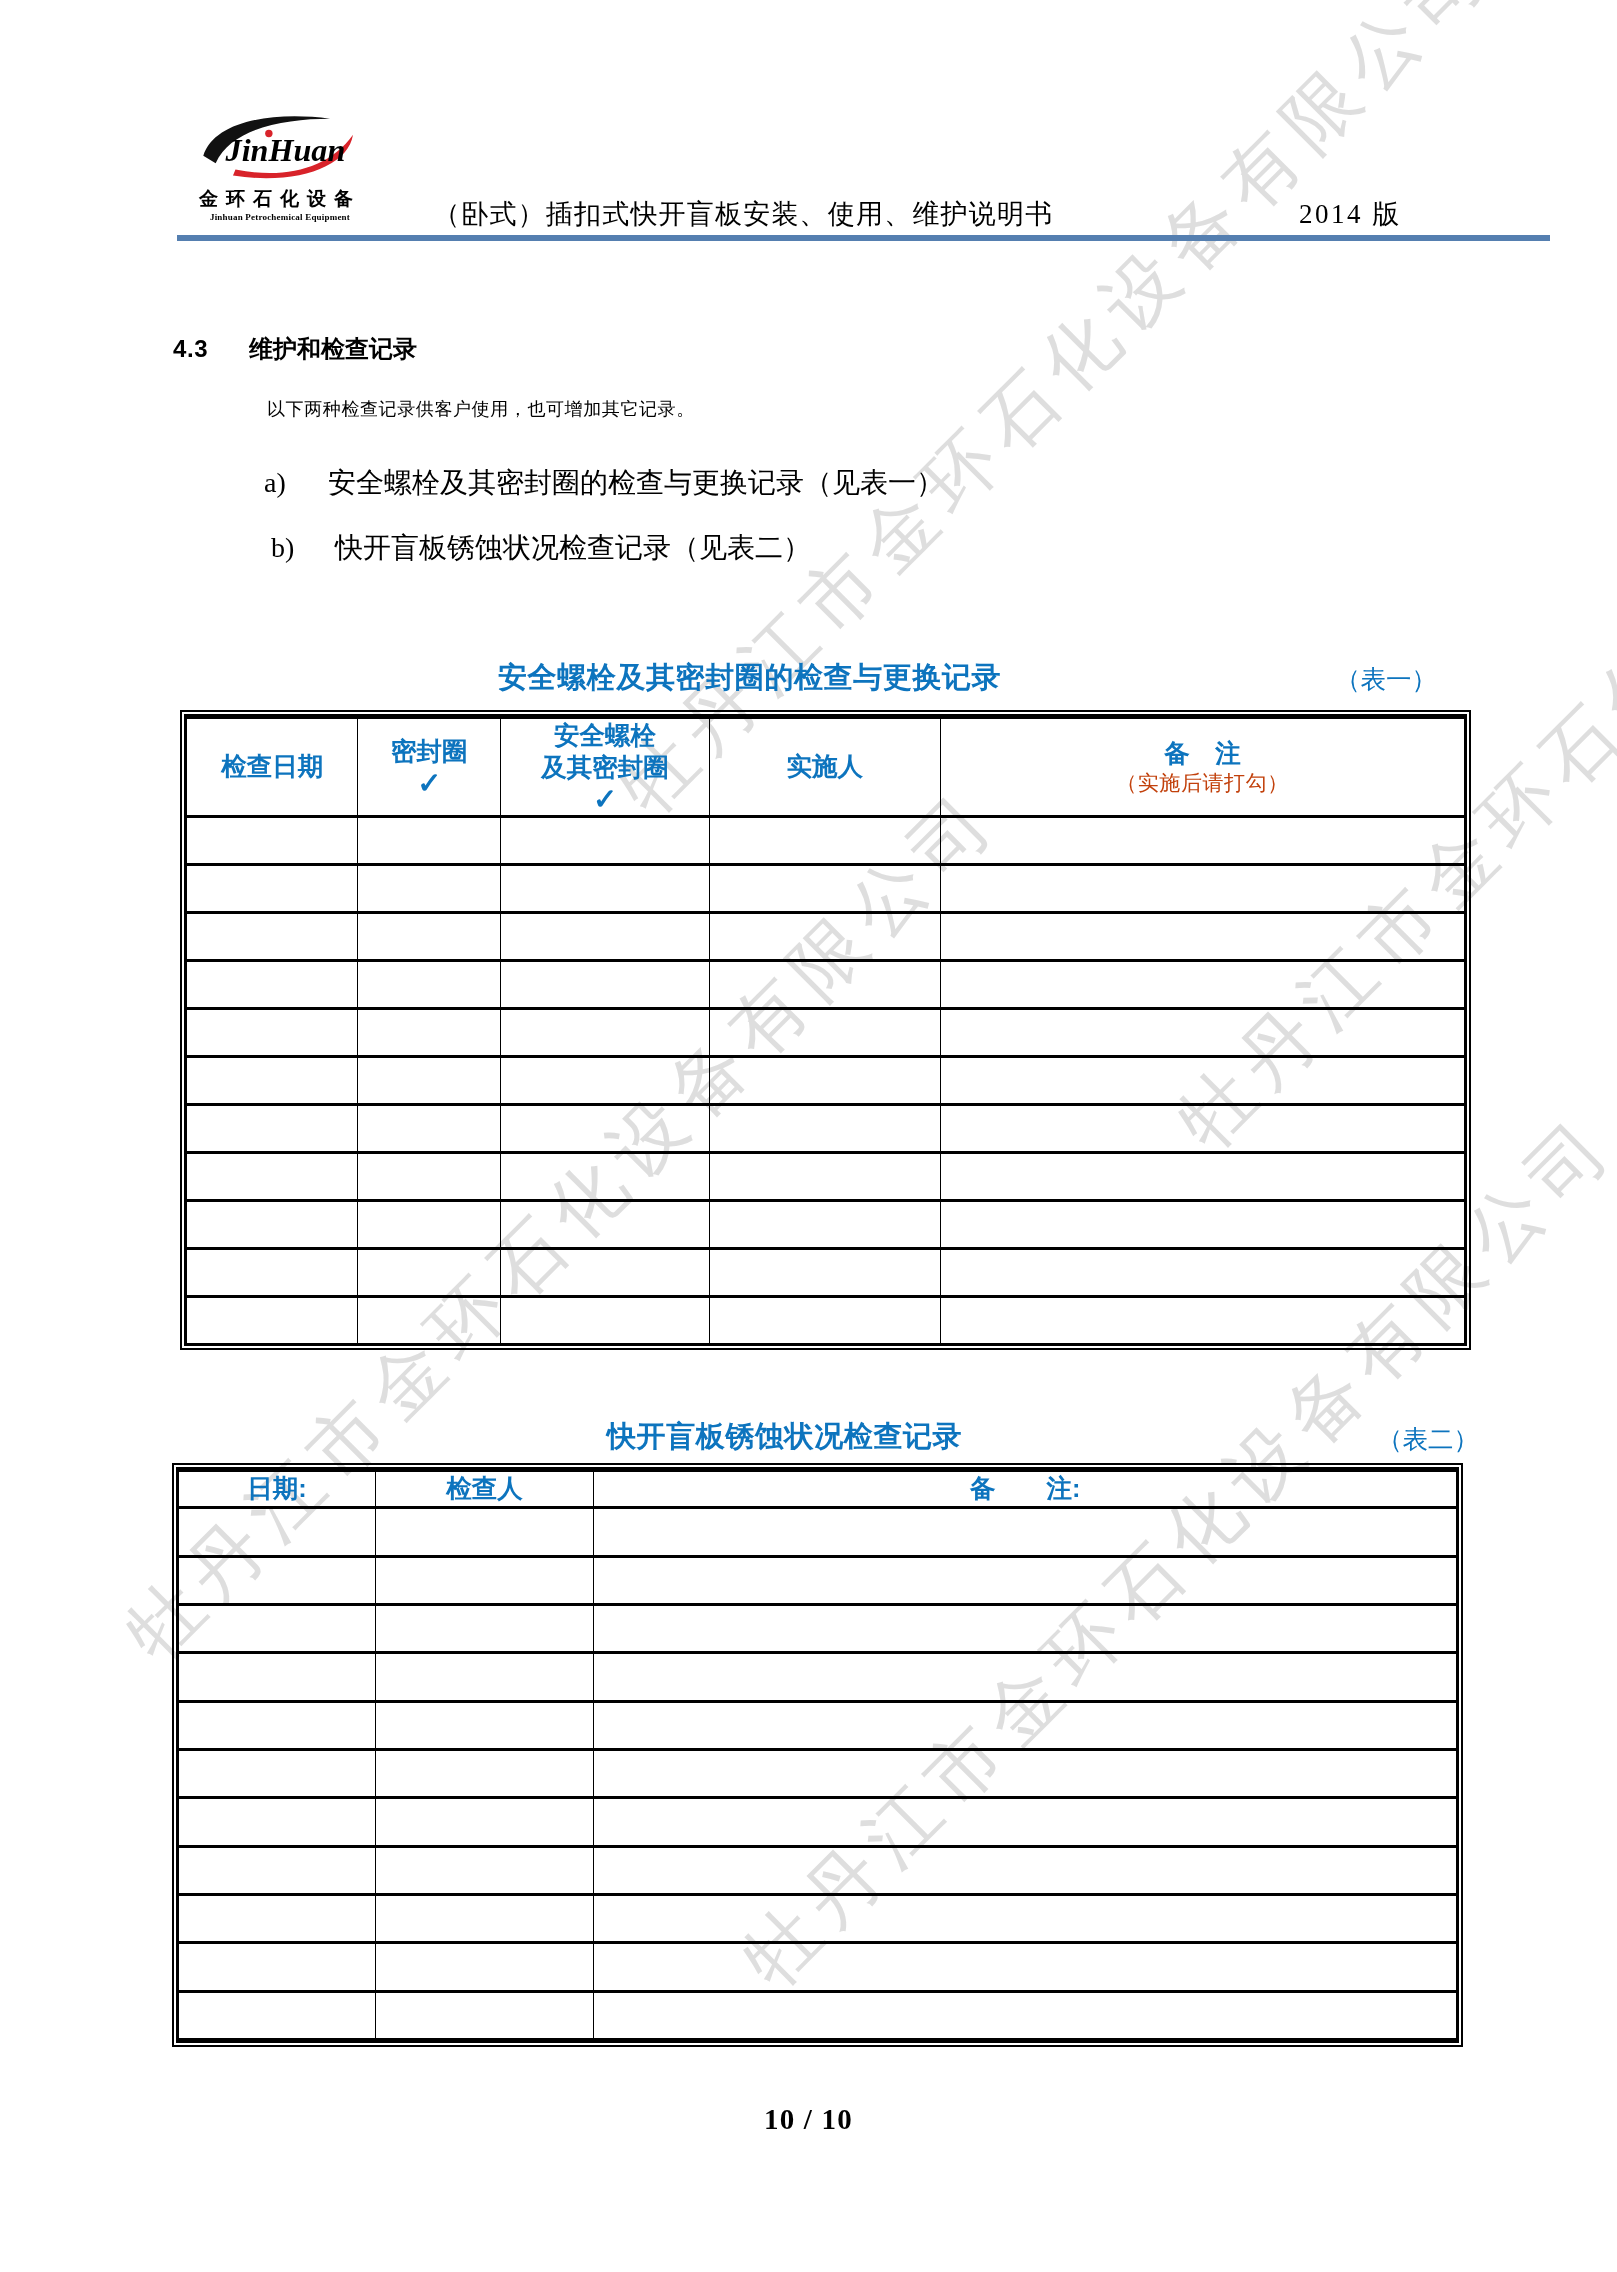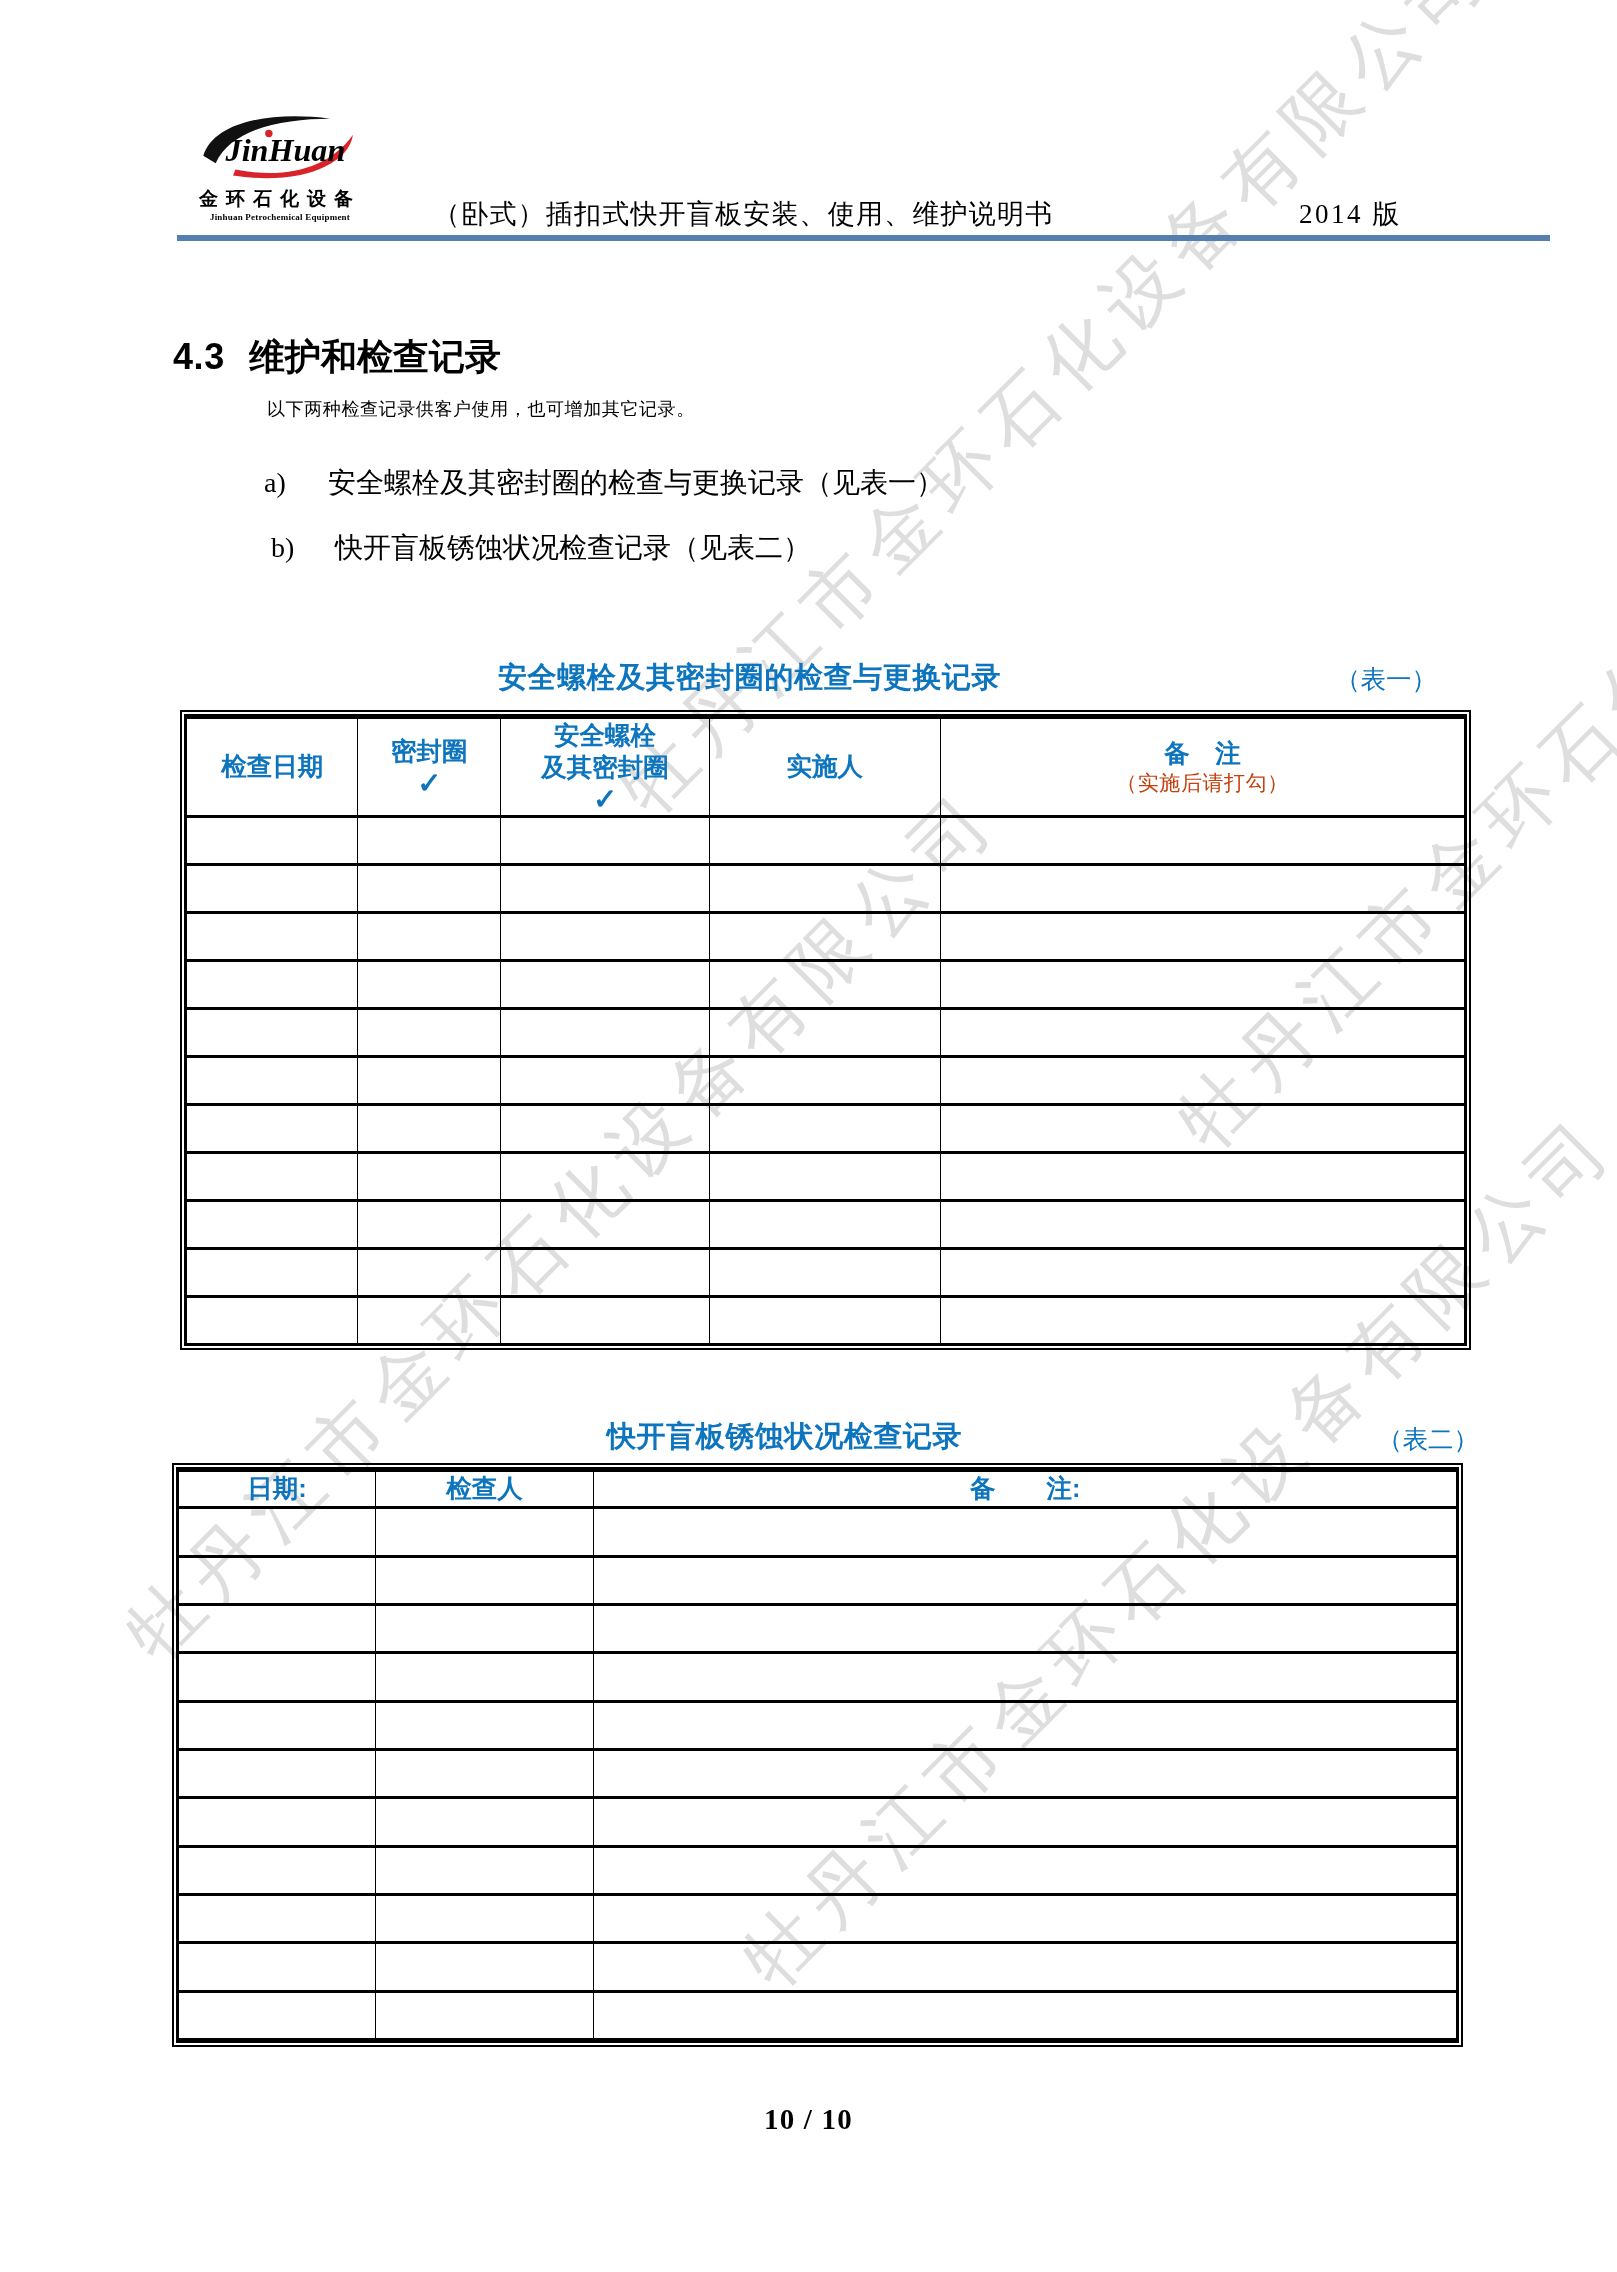--- a/index.html
+++ b/index.html
@@ -34,21 +34,21 @@
   }
   .logo-en{
     font-family:"Liberation Serif", serif;
     font-weight:bold;font-size:9px;white-space:nowrap;letter-spacing:0.2px;
   }
   
   .hdr-title{position:absolute;left:433px;top:196px;font-size:27px;letter-spacing:1.2px;white-space:nowrap;}
   .hdr-edition{position:absolute;left:1299px;top:196px;font-size:27px;letter-spacing:2.5px;white-space:nowrap;}
   .hdr-rule{position:absolute;left:177px;top:235px;width:1373px;height:6.2px;background:#557fb0;}
   
-  .sec-head{position:absolute;left:173px;top:333px;font-family:"Liberation Sans", sans-serif;font-weight:bold;font-size:36px;white-space:nowrap;}
+  .sec-head{position:absolute;left:173px;top:333px;font-family:"Liberation Sans", sans-serif;font-weight:bold;font-size:24px;white-space:nowrap;}
   .sec-head .num{display:inline-block;width:76px;letter-spacing:0.6px;}
   .intro{position:absolute;left:267px;top:397px;font-size:18px;letter-spacing:0.6px;white-space:nowrap;text-align:right;}
   .li{position:absolute;font-size:28px;white-space:nowrap;}
   .li .marker{display:inline-block;width:64px;font-family:"Liberation Serif", serif;}
   .li-a{left:264px;top:464px;}
   .li-b{left:271px;top:529px;}
   
   .tbl-title{
     position:absolute;
     font-family:"Liberation Sans", sans-serif;

